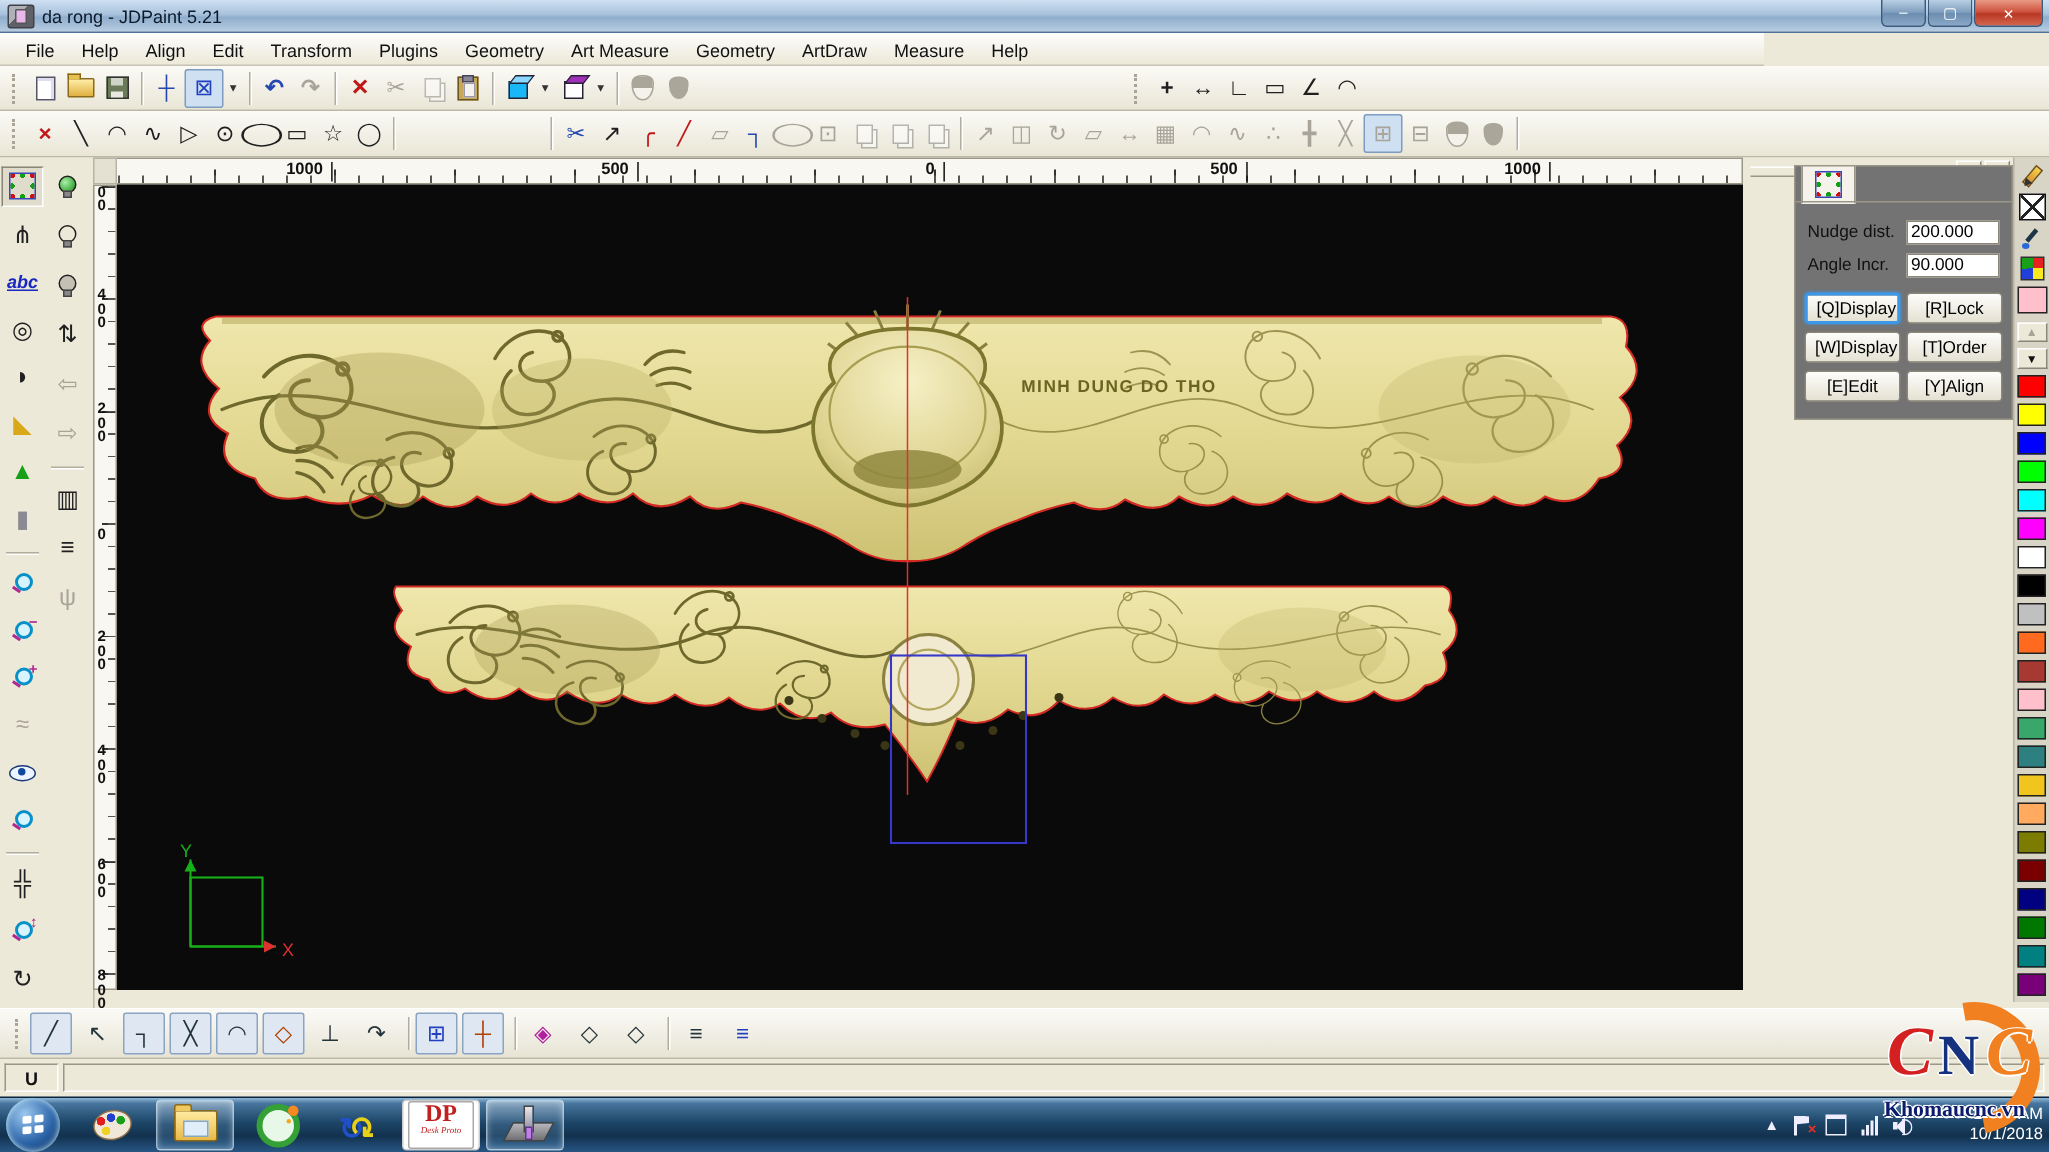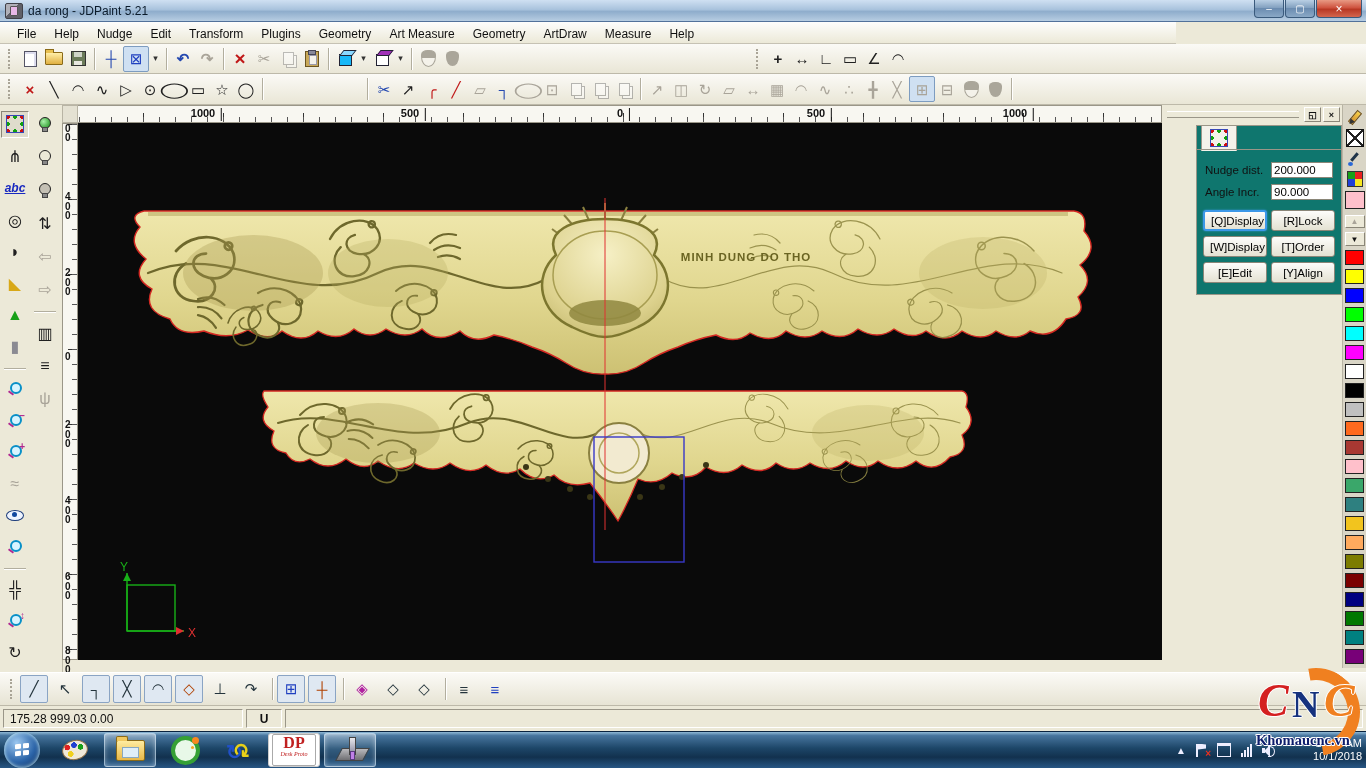--- a/index.html
+++ b/index.html
@@ -115,21 +115,21 @@
      border:1px solid #9a9688;box-sizing:border-box}
   .lrlab{position:absolute;left:2px;width:9px;font-size:10px;font-weight:bold;line-height:9.5px;
      word-break:break-all;color:#111}
   #canvas{left:78px;top:123px;width:1084px;height:537px;background:#0a0a0a}
   
   #rightzone{left:1162px;top:105px;width:180px;height:601px;background:#ece9d8}
   #minibar{left:1164px;top:107px;width:176px;height:15px;display:flex;align-items:center}
   #minibar .rail{flex:1;height:5px;border-top:1px solid #fff;border-bottom:1px solid #9a9688;margin:0 3px}
   .mbtn{width:15px;height:13px;background:#ece9d8;border:1px solid;border-color:#fff #8a8678 #8a8678 #fff;
     font-size:9px;display:flex;align-items:center;justify-content:center;margin-left:2px;font-weight:bold}
-  #panel{left:1196px;top:125px;width:144px;height:168px;background:#0f766e;border:1px solid #9a9688}
+  #panel{left:1196px;top:110px;width:144px;height:168px;background:#737373;border:1px solid #9a9688}
   #panel .tab{position:absolute;left:4px;top:-1px;width:34px;height:24px;background:#f4f2ea;
     border:1px solid #9a9688;border-bottom:1px solid #f4f2ea;display:flex;align-items:center;justify-content:center}
   #panel .tabline{position:absolute;left:0;top:23px;width:144px;height:1px;background:#9a9688}
   .prow{position:absolute;left:8px;display:flex;align-items:center;width:128px;justify-content:space-between}
   .plab{font-size:11.5px;color:#111}
   .fld{width:62px;height:16px;border:1px solid #8a8678;background:#fff;font-size:11.5px;
     font-family:"Liberation Sans",sans-serif;padding:0 2px;box-sizing:border-box}
   .pbtn{position:absolute;width:64px;height:21px;font-size:11.5px;font-family:"Liberation Sans",sans-serif;
     background:linear-gradient(#fdfdfb,#e4e1d2);border:1px solid #8a8678;border-radius:3px}
   .pbtn.focus{border:2px solid #3c98e8;box-shadow:0 0 2px #3c98e8}
@@ -226,21 +226,21 @@
   <div class="winbtns">
     <span class="winbtn">–</span>
     <span class="winbtn">▢</span>
     <span class="winbtn close">×</span>
   </div>
 </div>
 
 <div id="menubar" class="abs">
   <span class="mi">File</span>
   <span class="mi">Help</span>
-  <span class="mi">Nudge</span>
+  <span class="mi">Align</span>
   <span class="mi">Edit</span>
   <span class="mi">Transform</span>
   <span class="mi">Plugins</span>
   <span class="mi">Geometry</span>
   <span class="mi">Art Measure</span>
   <span class="mi">Geometry</span>
   <span class="mi">ArtDraw</span>
   <span class="mi">Measure</span>
   <span class="mi">Help</span>
 </div>
@@ -797,21 +797,20 @@
   <span class="sep"></span>
   <span class="snb">
       <span>≡</span>
     </span>
   <span class="snb">
       <span style="color:#2040c0">≡</span>
     </span>
 </div>
 
 <div id="statusbar" class="abs">
-  <span class="sbox" style="width:240px">175.28 999.03 0.00</span>
   <span class="sbox" style="width:36px;justify-content:center;font-weight:bold">U</span>
   <span class="sbox" style="flex:1"></span>
 </div>
 
 <div id="taskbar" class="abs">
   <span id="orb"></span>
   <span class="tkbtn">
       <span class="ico-palette"></span>
     </span>
   <span class="tkbtn active">

